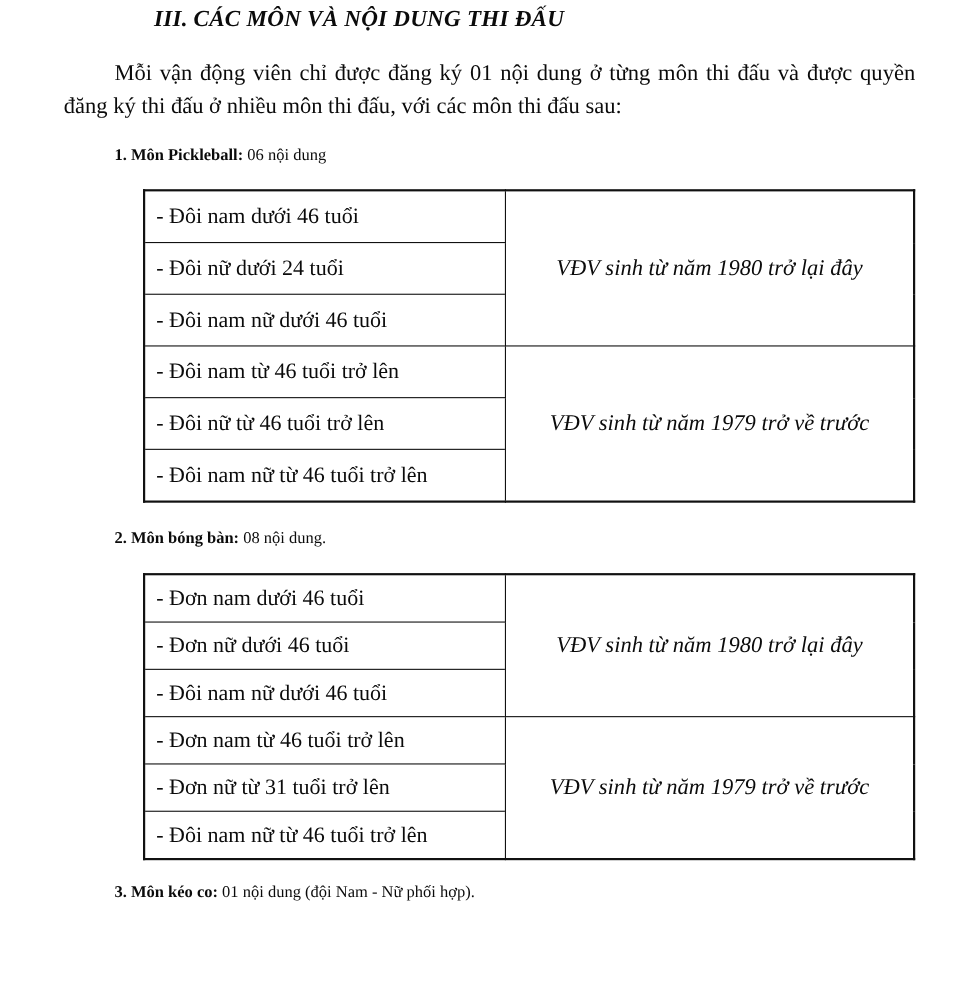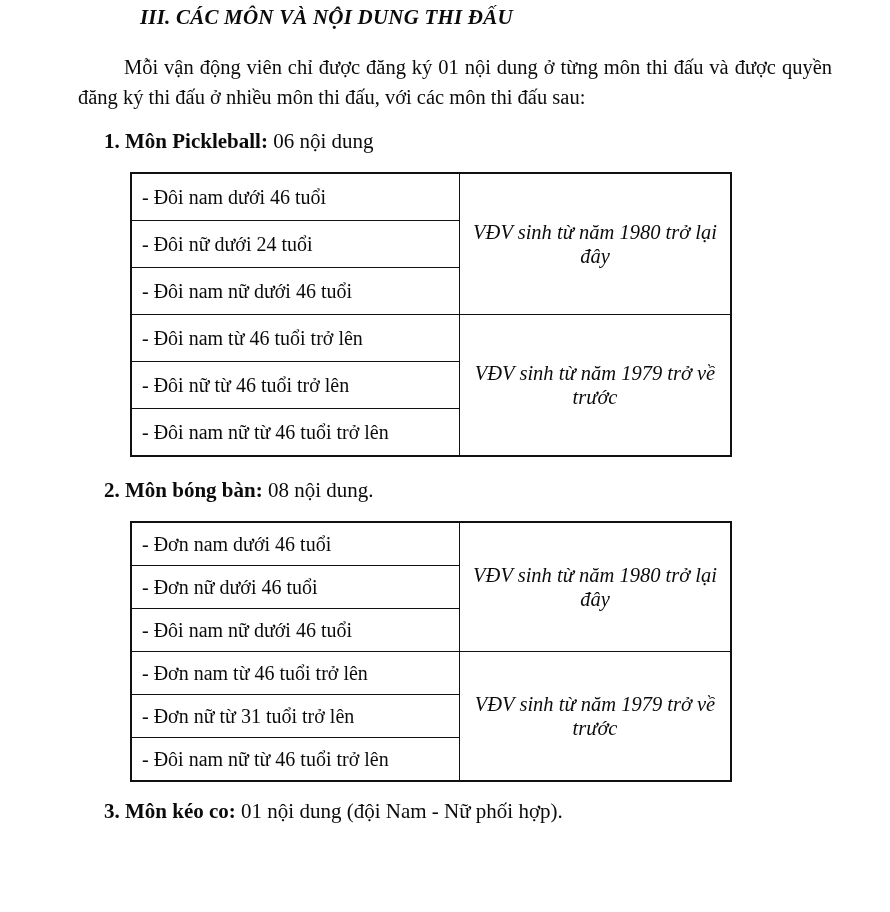--- a/index.html
+++ b/index.html
@@ -39,43 +39,42 @@
   .para {
     font-size: 20.5px;
     line-height: 30px;
     margin: 0;
     padding: 0 58px 0 58px;
     text-align: justify;
     text-indent: 46px;
   }
   .para.first {
     padding-top: 12px;
-    margin-left: 20px;
   }
 
   
   .section-head {
-    font-size: 21px;
+    font-size: 15px;
     line-height: 30px;
     margin: 0;
     padding: 0 58px;
     text-indent: 46px;
   }
   .section-head .lead {
     font-weight: bold;
   }
 
   
   .tbl-wrap {
     padding-left: 130px;
     padding-right: 58px;
   }
   table.evt {
     border-collapse: collapse;
-    width: 602px;
+    width: 702px;
     table-layout: fixed;
     border: 2px solid #111;
   }
   table.evt td {
     border: 1px solid #111;
     font-size: 20px;
     line-height: 24px;
     padding: 0 0 0 10px;
     vertical-align: middle;
     color: #0b0b0b;

